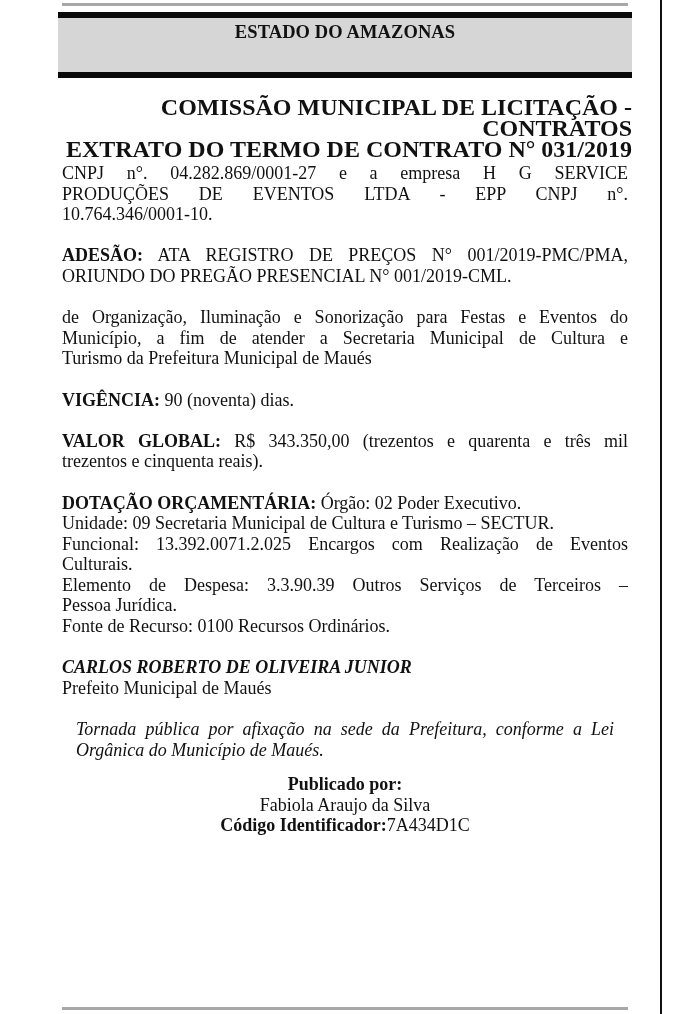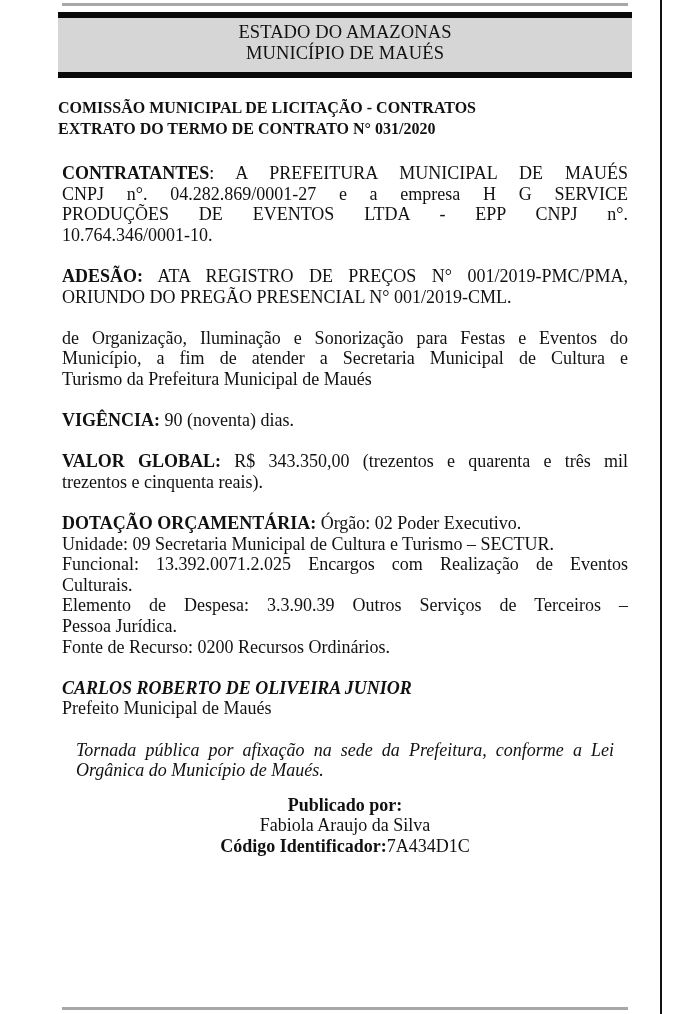--- a/index.html
+++ b/index.html
@@ -42,35 +42,35 @@
     .header-box {
       position: absolute;
       left: 58px;
       top: 12px;
       width: 574px;
       height: 50px;
       background: #d6d6d6;
       border-top: 6px solid #0a0a0a;
       border-bottom: 6px solid #0a0a0a;
       text-align: center;
-      font-weight: normal;
+      font-weight: bold;
       font-size: 18.5px;
       line-height: 21px;
       padding-top: 4px;
       box-sizing: content-box;
     }
     .header-box div { letter-spacing: 0.1px; }
     .title-block {
       position: absolute;
       left: 58px;
       top: 97px;
       width: 574px;
-      text-align: left;
+      text-align: right;
       font-weight: bold;
-      font-size: 16px;
+      font-size: 24px;
       line-height: 21px;
     }
     .content {
       position: absolute;
       left: 62px;
       top: 163px;
       width: 566px;
       font-size: 18px;
       line-height: 20.6px;
     }
@@ -103,32 +103,30 @@
     .pub-block .bold { font-weight: bold; }
   </style>
 </head>
 <body>
 
 <div class="top-rule"></div>
 <div class="right-border"></div>
 
 <div class="header-box">
   <div>ESTADO DO AMAZONAS</div>
-  <div>MUNICÍPIO DE MAUÉS</div>
 </div>
 
 <div class="title-block">
   <div>COMISSÃO MUNICIPAL DE LICITAÇÃO - CONTRATOS</div>
-  <div>EXTRATO DO TERMO DE CONTRATO N° 031/2020</div>
+  <div>EXTRATO DO TERMO DE CONTRATO N° 031/2019</div>
 </div>
 
 <div class="content">
 
   <div class="para">
-    <span class="justify-line"><span class="label">CONTRATANTES</span><span>: A PREFEITURA MUNICIPAL DE MAUÉS</span></span>
     <span class="justify-line">CNPJ n°. 04.282.869/0001-27 e a empresa H G SERVICE</span>
     <span class="justify-line">PRODUÇÕES DE EVENTOS LTDA - EPP CNPJ n°.</span>
     <span class="left-line">10.764.346/0001-10.</span>
   </div>
 
   <div class="para">
     <span class="justify-line"><span class="label">ADESÃO:</span><span> ATA REGISTRO DE PREÇOS N° 001/2019-PMC/PMA,</span></span>
     <span class="left-line">ORIUNDO DO PREGÃO PRESENCIAL N° 001/2019-CML.</span>
   </div>
 
@@ -147,21 +145,21 @@
     <span class="left-line">trezentos e cinquenta reais).</span>
   </div>
 
   <div class="para">
     <span class="left-line"><span class="label">DOTAÇÃO ORÇAMENTÁRIA:</span><span> Órgão: 02 Poder Executivo.</span></span>
     <span class="left-line">Unidade: 09 Secretaria Municipal de Cultura e Turismo – SECTUR.</span>
     <span class="justify-line">Funcional: 13.392.0071.2.025 Encargos com Realização de Eventos</span>
     <span class="left-line">Culturais.</span>
     <span class="justify-line">Elemento de Despesa: 3.3.90.39 Outros Serviços de Terceiros –</span>
     <span class="left-line">Pessoa Jurídica.</span>
-    <span class="left-line">Fonte de Recurso: 0200 Recursos Ordinários.</span>
+    <span class="left-line">Fonte de Recurso: 0100 Recursos Ordinários.</span>
   </div>
 
 
   <div class="para">
     <span class="signature-name">CARLOS ROBERTO DE OLIVEIRA JUNIOR</span>
     <span class="left-line">Prefeito Municipal de Maués</span>
   </div>
 
   <div class="italic-note">
     <span class="justify-line">Tornada pública por afixação na sede da Prefeitura, conforme a Lei</span>

